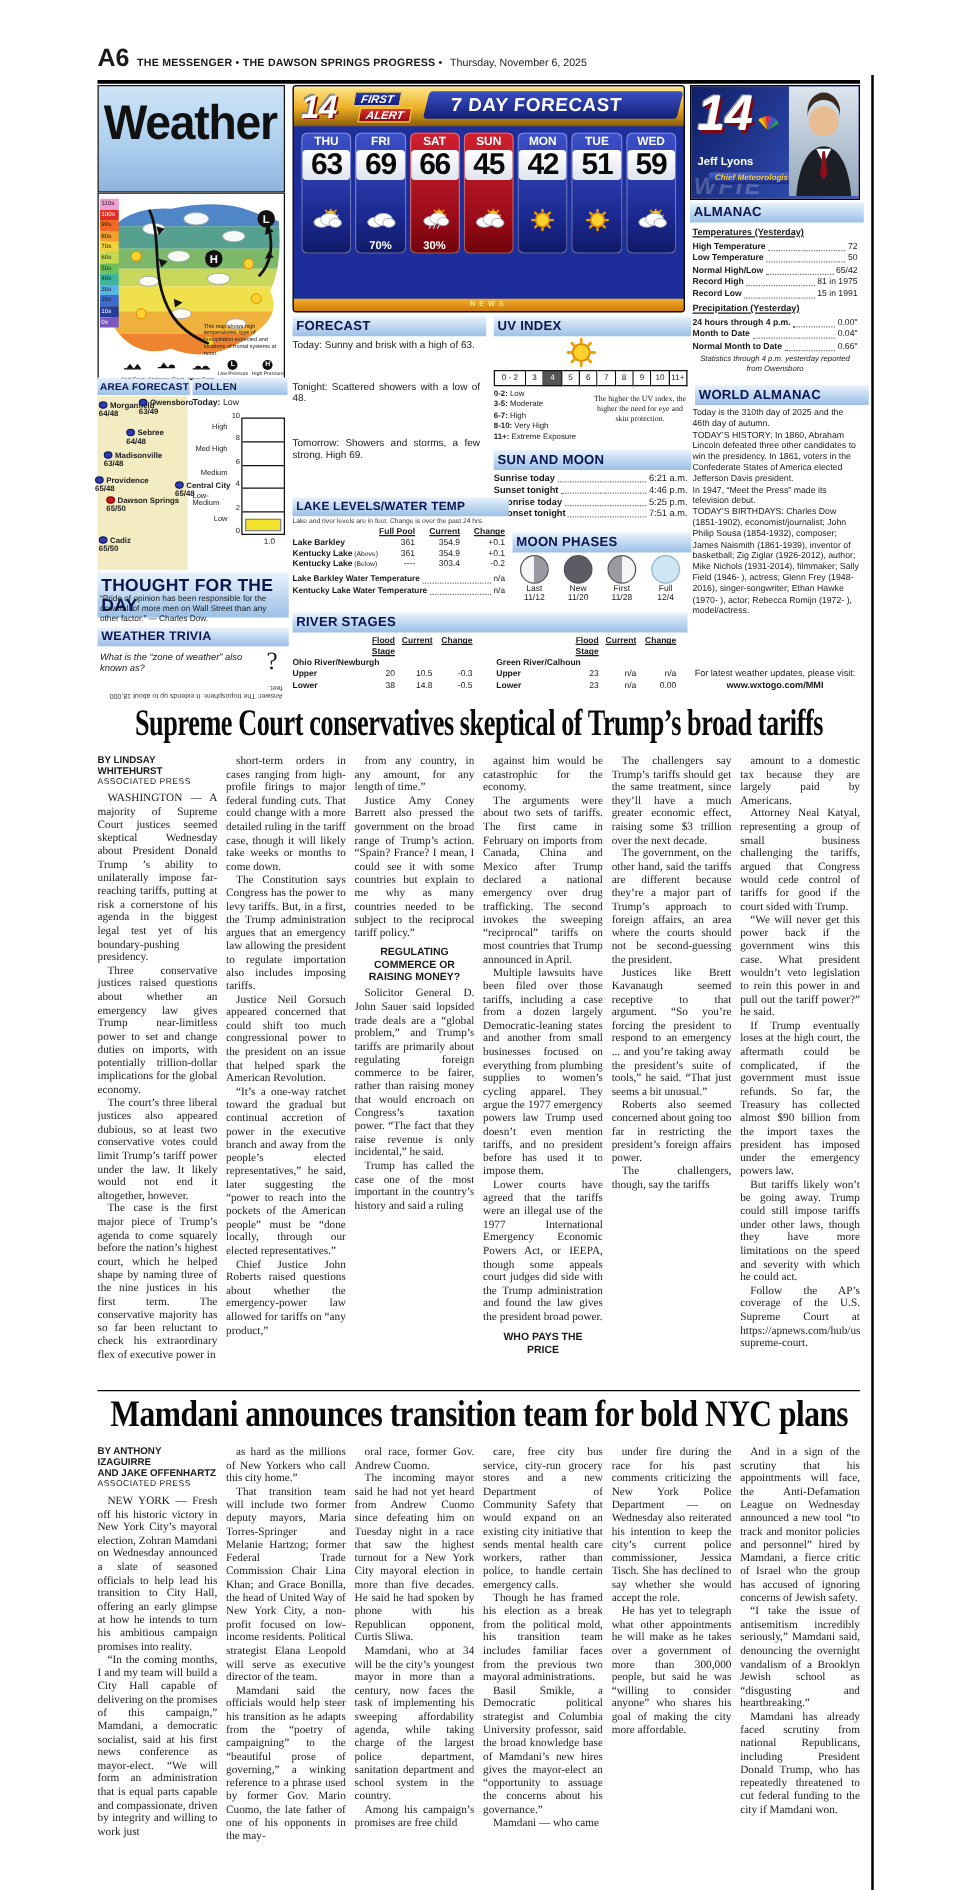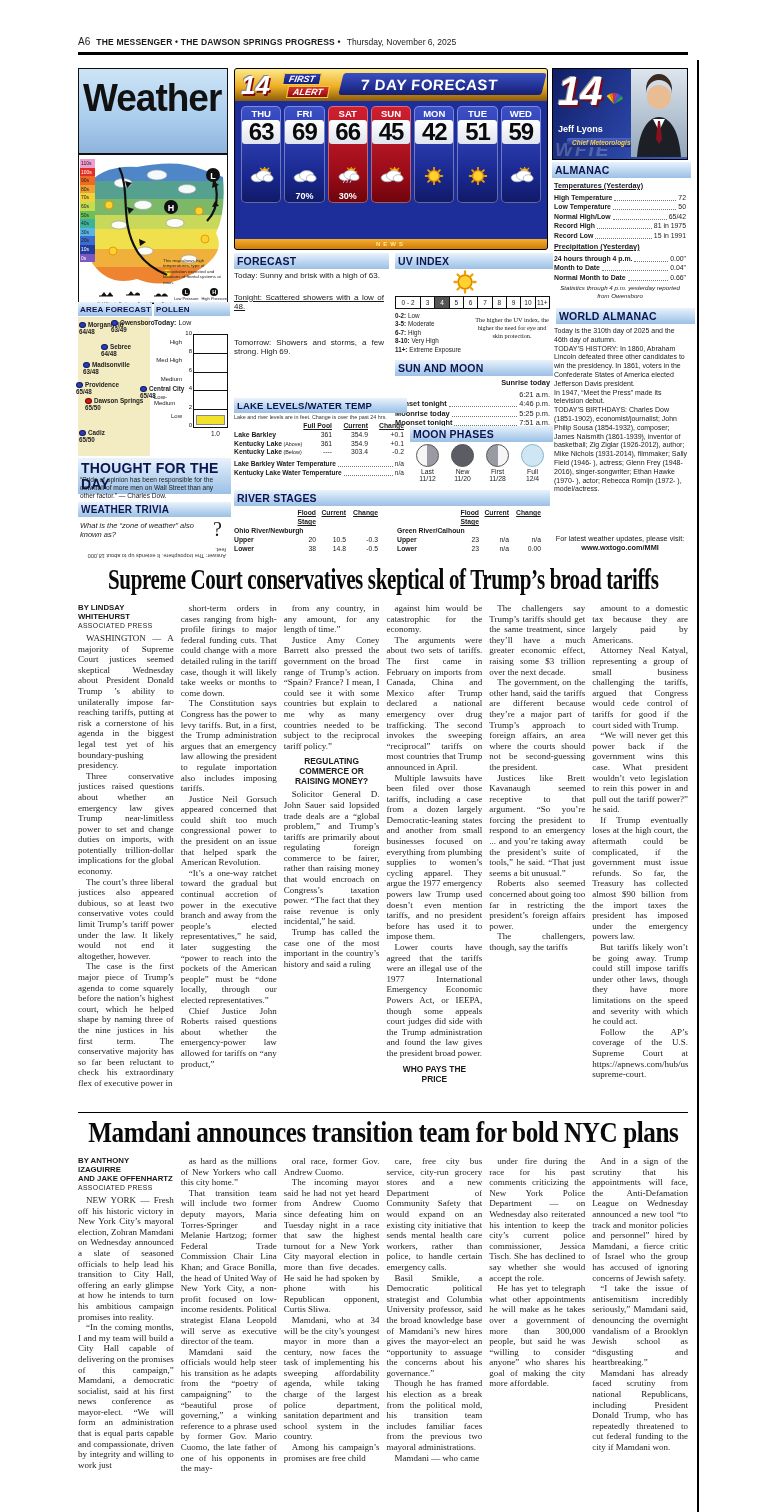--- a/index.html
+++ b/index.html
@@ -1,21 +1,21 @@
 <!DOCTYPE html>
 <html><head>
 <meta charset="utf-8">
 <style>
   html,body{margin:0;padding:0;background:#fff;}
   #page{position:relative;width:765px;height:1512px;background:#fff;overflow:hidden;
         font-family:"Liberation Sans",sans-serif;color:#1a1a1a;}
   
   #masthead{position:absolute;left:78px;top:36px;width:610px;display:flex;align-items:baseline;gap:6px;
             border-bottom:3px solid #000;padding-bottom:5px;}
-  #masthead .pgnum{font-weight:normal;font-size:10px;}
+  #masthead .pgnum{font-weight:bold;font-size:20px;}
   #masthead .pub{font-weight:bold;font-size:8.5px;letter-spacing:.2px;}
   #masthead .date{font-size:8.5px;}
   
   #wx{position:absolute;left:78px;top:66px;width:610px;height:494px;}
   .sec-head{background:linear-gradient(180deg,#eaf3fc 0%,#bcd6f0 55%,#9cc0e6 100%);
             color:#0c1550;font-weight:bold;font-size:10.5px;padding:2px 0 2px 3px;letter-spacing:.2px;}
   .sec-head.sm{font-size:8px;padding:2.5px 0 2.5px 2px;}
   
   #wx-left{position:absolute;left:0;top:0;width:150px;height:494px;}
   #wx-title{position:absolute;left:0;top:2px;width:148px;height:84px;border:1px solid #111;
@@ -77,21 +77,21 @@
   .day-icon{height:28px;display:flex;align-items:center;justify-content:center;padding-top:2px;}
   .day-icon svg{width:26px;height:18px;}
   .day-precip{color:#fff;font-weight:bold;font-size:9px;height:12px;line-height:12px;}
   #sd-lows{position:absolute;left:30px;right:46px;bottom:13px;display:flex;gap:10px;}
   .low-chip{flex:1;background:linear-gradient(180deg,#ffe892 0%,#f0b22a 55%,#a86c08 100%);border:1px solid #6e4604;
             border-radius:2px;color:#0a0a0a;font-weight:900;font-size:15px;text-align:center;line-height:18px;}
   #sd-news{position:absolute;left:0;right:0;bottom:0;height:10px;background:linear-gradient(180deg,#f6ae2c,#cf7a0a);
            color:#ffe98c;font-weight:bold;font-size:6px;letter-spacing:3px;text-align:center;line-height:10px;}
   #fc-head{position:absolute;left:2px;top:187px;width:152px;}
   #fc-body{position:absolute;left:2px;top:205px;width:150px;font-size:8px;line-height:9.6px;text-align:justify;}
-  #fc-body .tonight{margin-top:12px;text-decoration:underline;}
+  #fc-body .tonight{margin-top:24px;}
   #fc-body .tomorrow{margin-top:26px;}
   #uv-head{position:absolute;left:163px;top:187px;width:155px;}
   #uv-sun{position:absolute;left:220px;top:204px;width:24px;height:24px;}
   #uv-scale{position:absolute;left:163px;top:230px;width:155px;display:flex;}
   .uv-cell{border:1px solid #111;border-left:none;background:#fff;font-size:6.5px;line-height:11px;text-align:center;flex:1;}
   .uv-cell:first-child{border-left:1px solid #111;flex:1.8;}
   .uv-cell.active{background:#555;color:#fff;}
   #uv-legend{position:absolute;left:163px;top:246px;width:72px;font-size:6.3px;line-height:8.4px;}
   #uv-legend b{font-weight:bold;}
   #uv-note{position:absolute;left:242px;top:250px;width:76px;font-size:6.3px;line-height:8px;text-align:center;
@@ -571,21 +571,21 @@
       <div id="uv-legend">
           <div><b>0-2:</b> Low</div>
           <div><b>3-5:</b> Moderate</div>
           <div><b>6-7:</b> High</div>
           <div><b>8-10:</b> Very High</div>
           <div><b>11+:</b> Extreme Exposure</div>
         </div>
       <div id="uv-note">The higher the UV index, the higher the need for eye and skin protection.</div>
       <div id="sm-head" class="sec-head">SUN AND MOON</div>
       <div id="sm-rows">
-          <div class="lrow" style="font-size: 7.4px; flex-direction: column;">
+          <div class="lrow" style="font-size: 7.4px;">
             <span class="ll">Sunrise today</span>
             <span class="dots"></span>
             <span class="lv">6:21 a.m.</span>
           </div>
           <div class="lrow" style="font-size: 7.4px;">
             <span class="ll">Sunset tonight</span>
             <span class="dots"></span>
             <span class="lv">4:46 p.m.</span>
           </div>
           <div class="lrow" style="font-size: 7.4px;">
@@ -856,22 +856,22 @@
           <p class="apara">Mamdani said the officials would help steer his transition as he adapts from the “poetry of campaigning” to the “beautiful prose of governing,” a winking reference to a phrase used by former Gov. Mario Cuomo, the late father of one of his opponents in the may-</p>
         </div>
         <div class="col">
           <p class="apara">oral race, former Gov. Andrew Cuomo.</p>
           <p class="apara">The incoming mayor said he had not yet heard from Andrew Cuomo since defeating him on Tuesday night in a race that saw the highest turnout for a New York City mayoral election in more than five decades. He said he had spoken by phone with his Republican opponent, Curtis Sliwa.</p>
           <p class="apara">Mamdani, who at 34 will be the city’s youngest mayor in more than a century, now faces the task of implementing his sweeping affordability agenda, while taking charge of the largest police department, sanitation department and school system in the country.</p>
           <p class="apara">Among his campaign’s promises are free child</p>
         </div>
         <div class="col">
           <p class="apara">care, free city bus service, city-run grocery stores and a new Department of Community Safety that would expand on an existing city initiative that sends mental health care workers, rather than police, to handle certain emergency calls.</p>
+          <p class="apara">Though he has framed his election as a break from the political mold, his transition team includes familiar faces from the previous two mayoral administrations.</p>
           <p class="apara">Basil Smikle, a Democratic political strategist and Columbia University professor, said the broad knowledge base of Mamdani’s new hires gives the mayor-elect an “opportunity to assuage the concerns about his governance.”</p>
-          <p class="apara">Though he has framed his election as a break from the political mold, his transition team includes familiar faces from the previous two mayoral administrations.</p>
           <p class="apara">Mamdani — who came</p>
         </div>
         <div class="col">
           <p class="apara">under fire during the race for his past comments criticizing the New York Police Department — on Wednesday also reiterated his intention to keep the city’s current police commissioner, Jessica Tisch. She has declined to say whether she would accept the role.</p>
           <p class="apara">He has yet to telegraph what other appointments he will make as he takes over a government of more than 300,000 people, but said he was “willing to consider anyone” who shares his goal of making the city more affordable.</p>
         </div>
         <div class="col">
           <p class="apara">And in a sign of the scrutiny that his appointments will face, the Anti-Defamation League on Wednesday announced a new tool “to track and monitor policies and personnel” hired by Mamdani, a fierce critic of Israel who the group has accused of ignoring concerns of Jewish safety.</p>
           <p class="apara">“I take the issue of antisemitism incredibly seriously,” Mamdani said, denouncing the overnight vandalism of a Brooklyn Jewish school as “disgusting and heartbreaking.”</p>
           <p class="apara">Mamdani has already faced scrutiny from national Republicans, including President Donald Trump, who has repeatedly threatened to cut federal funding to the city if Mamdani won.</p>

